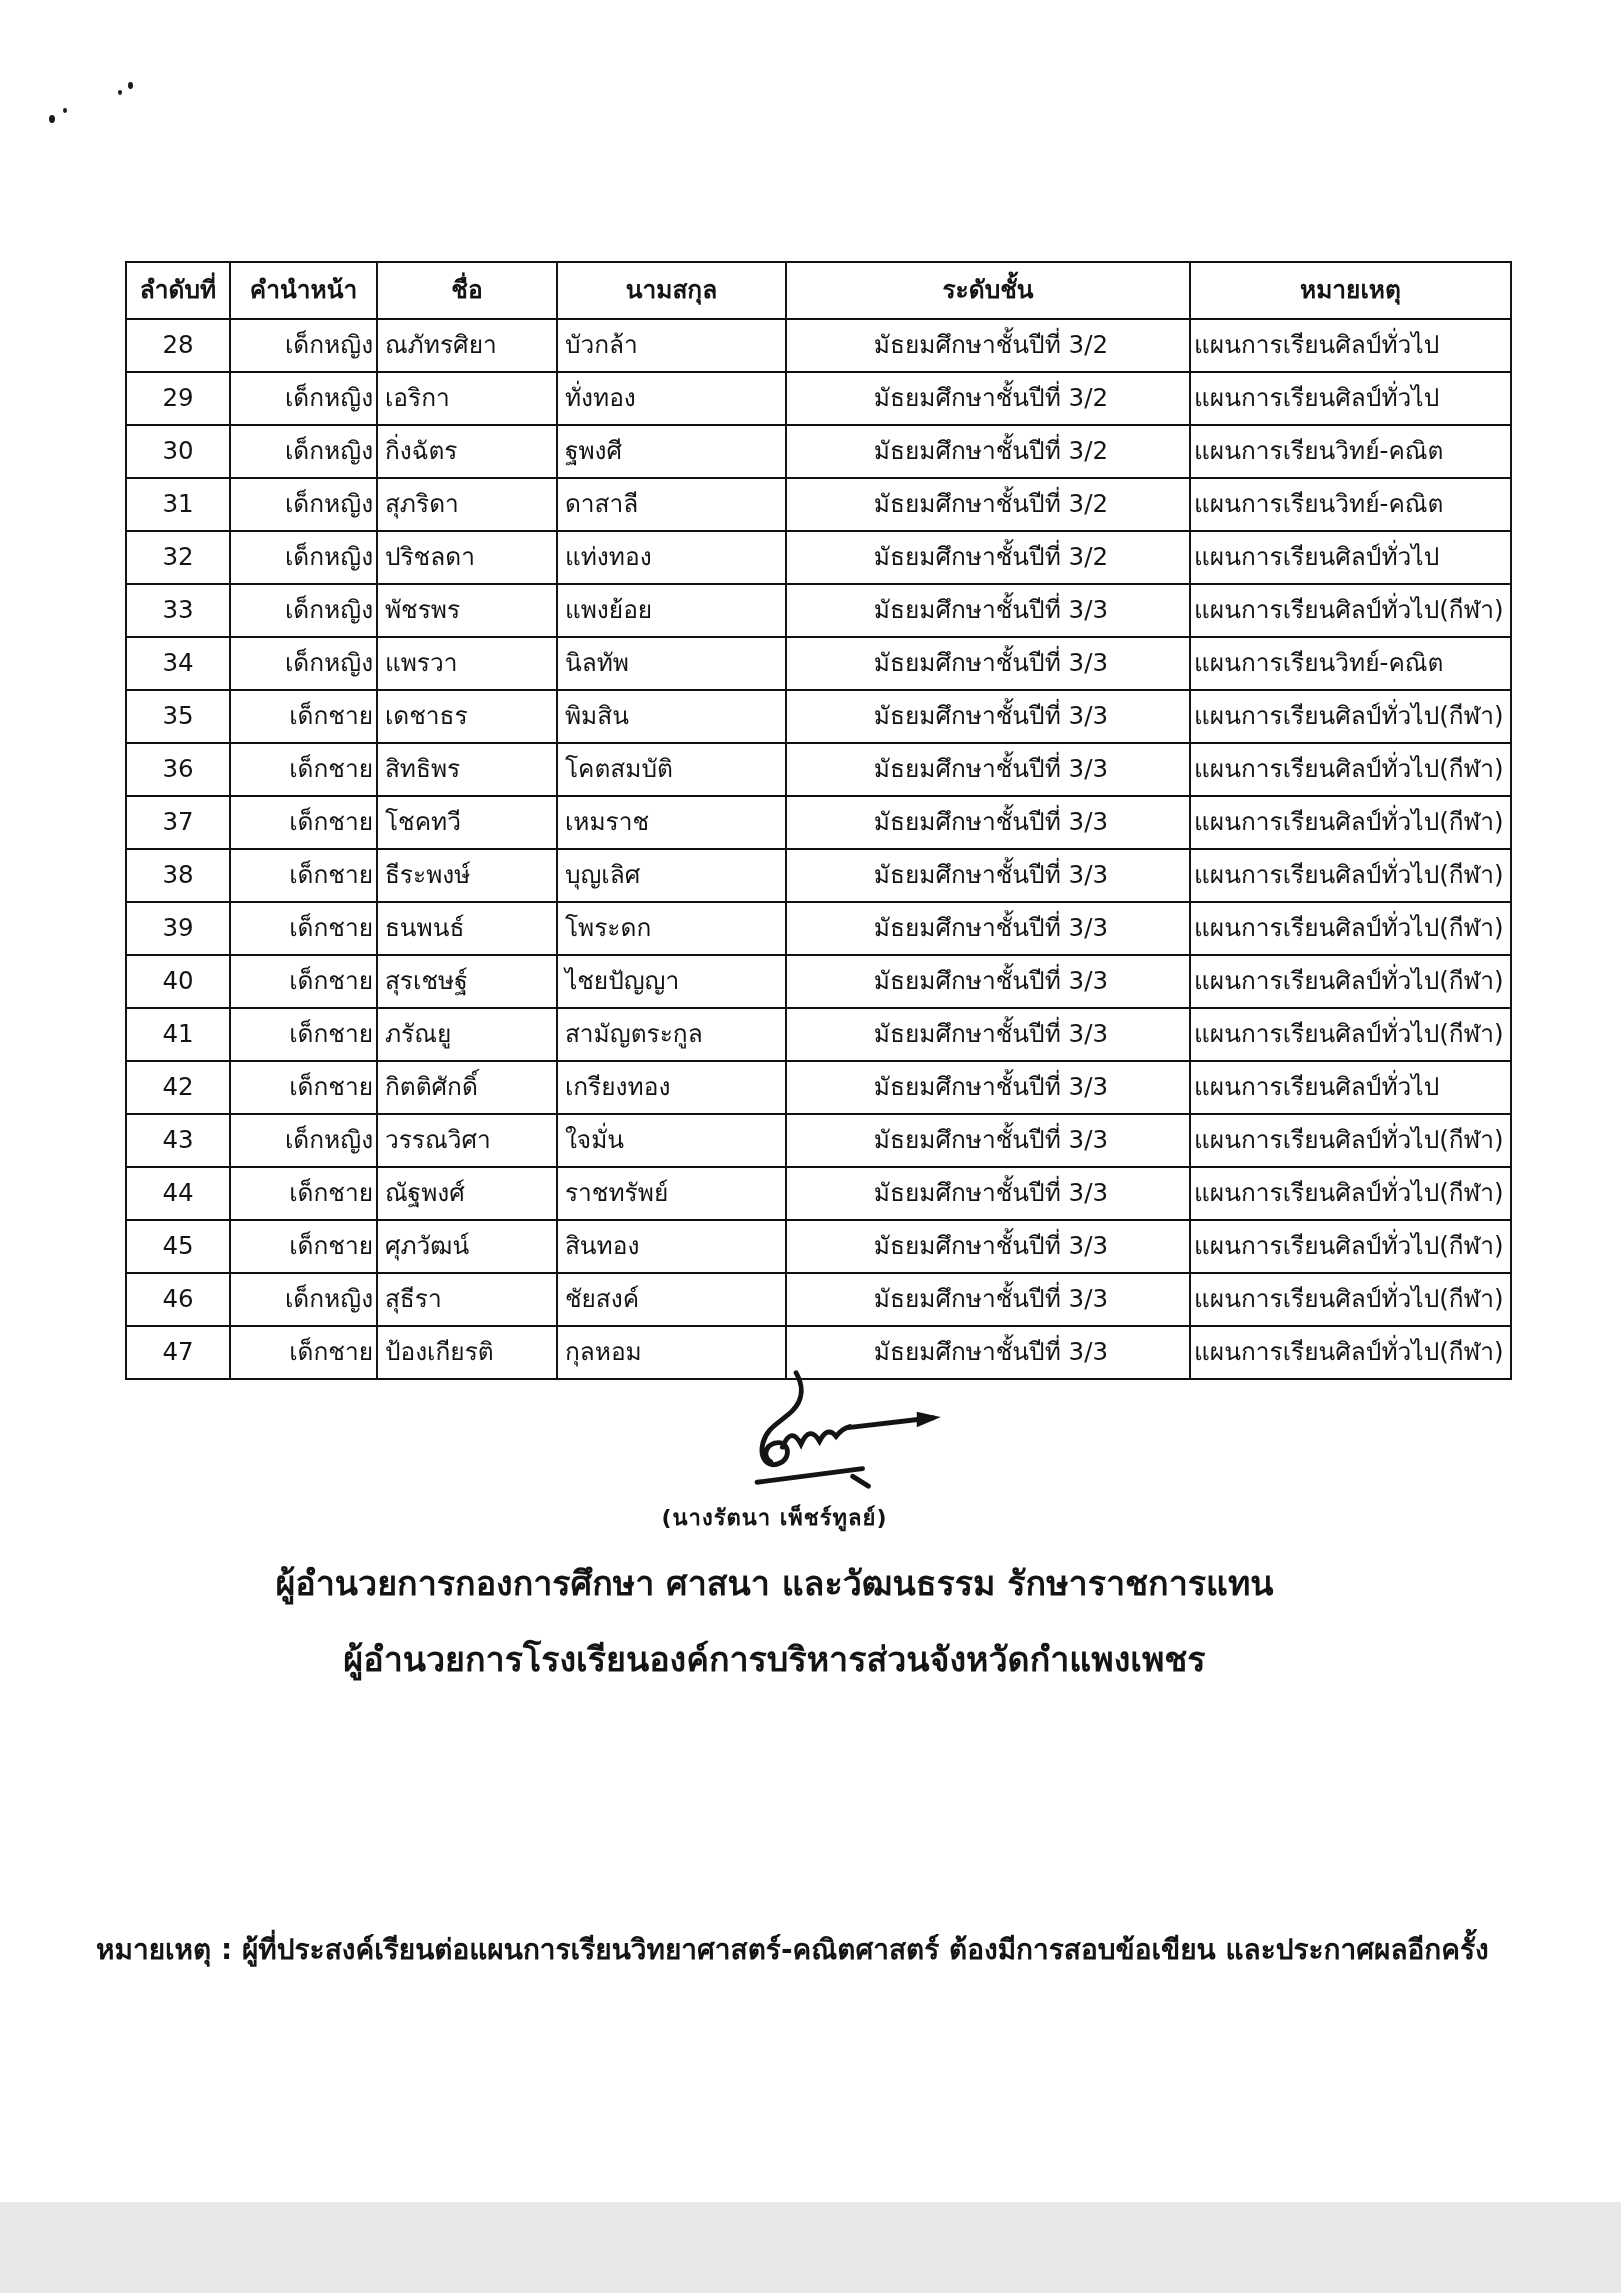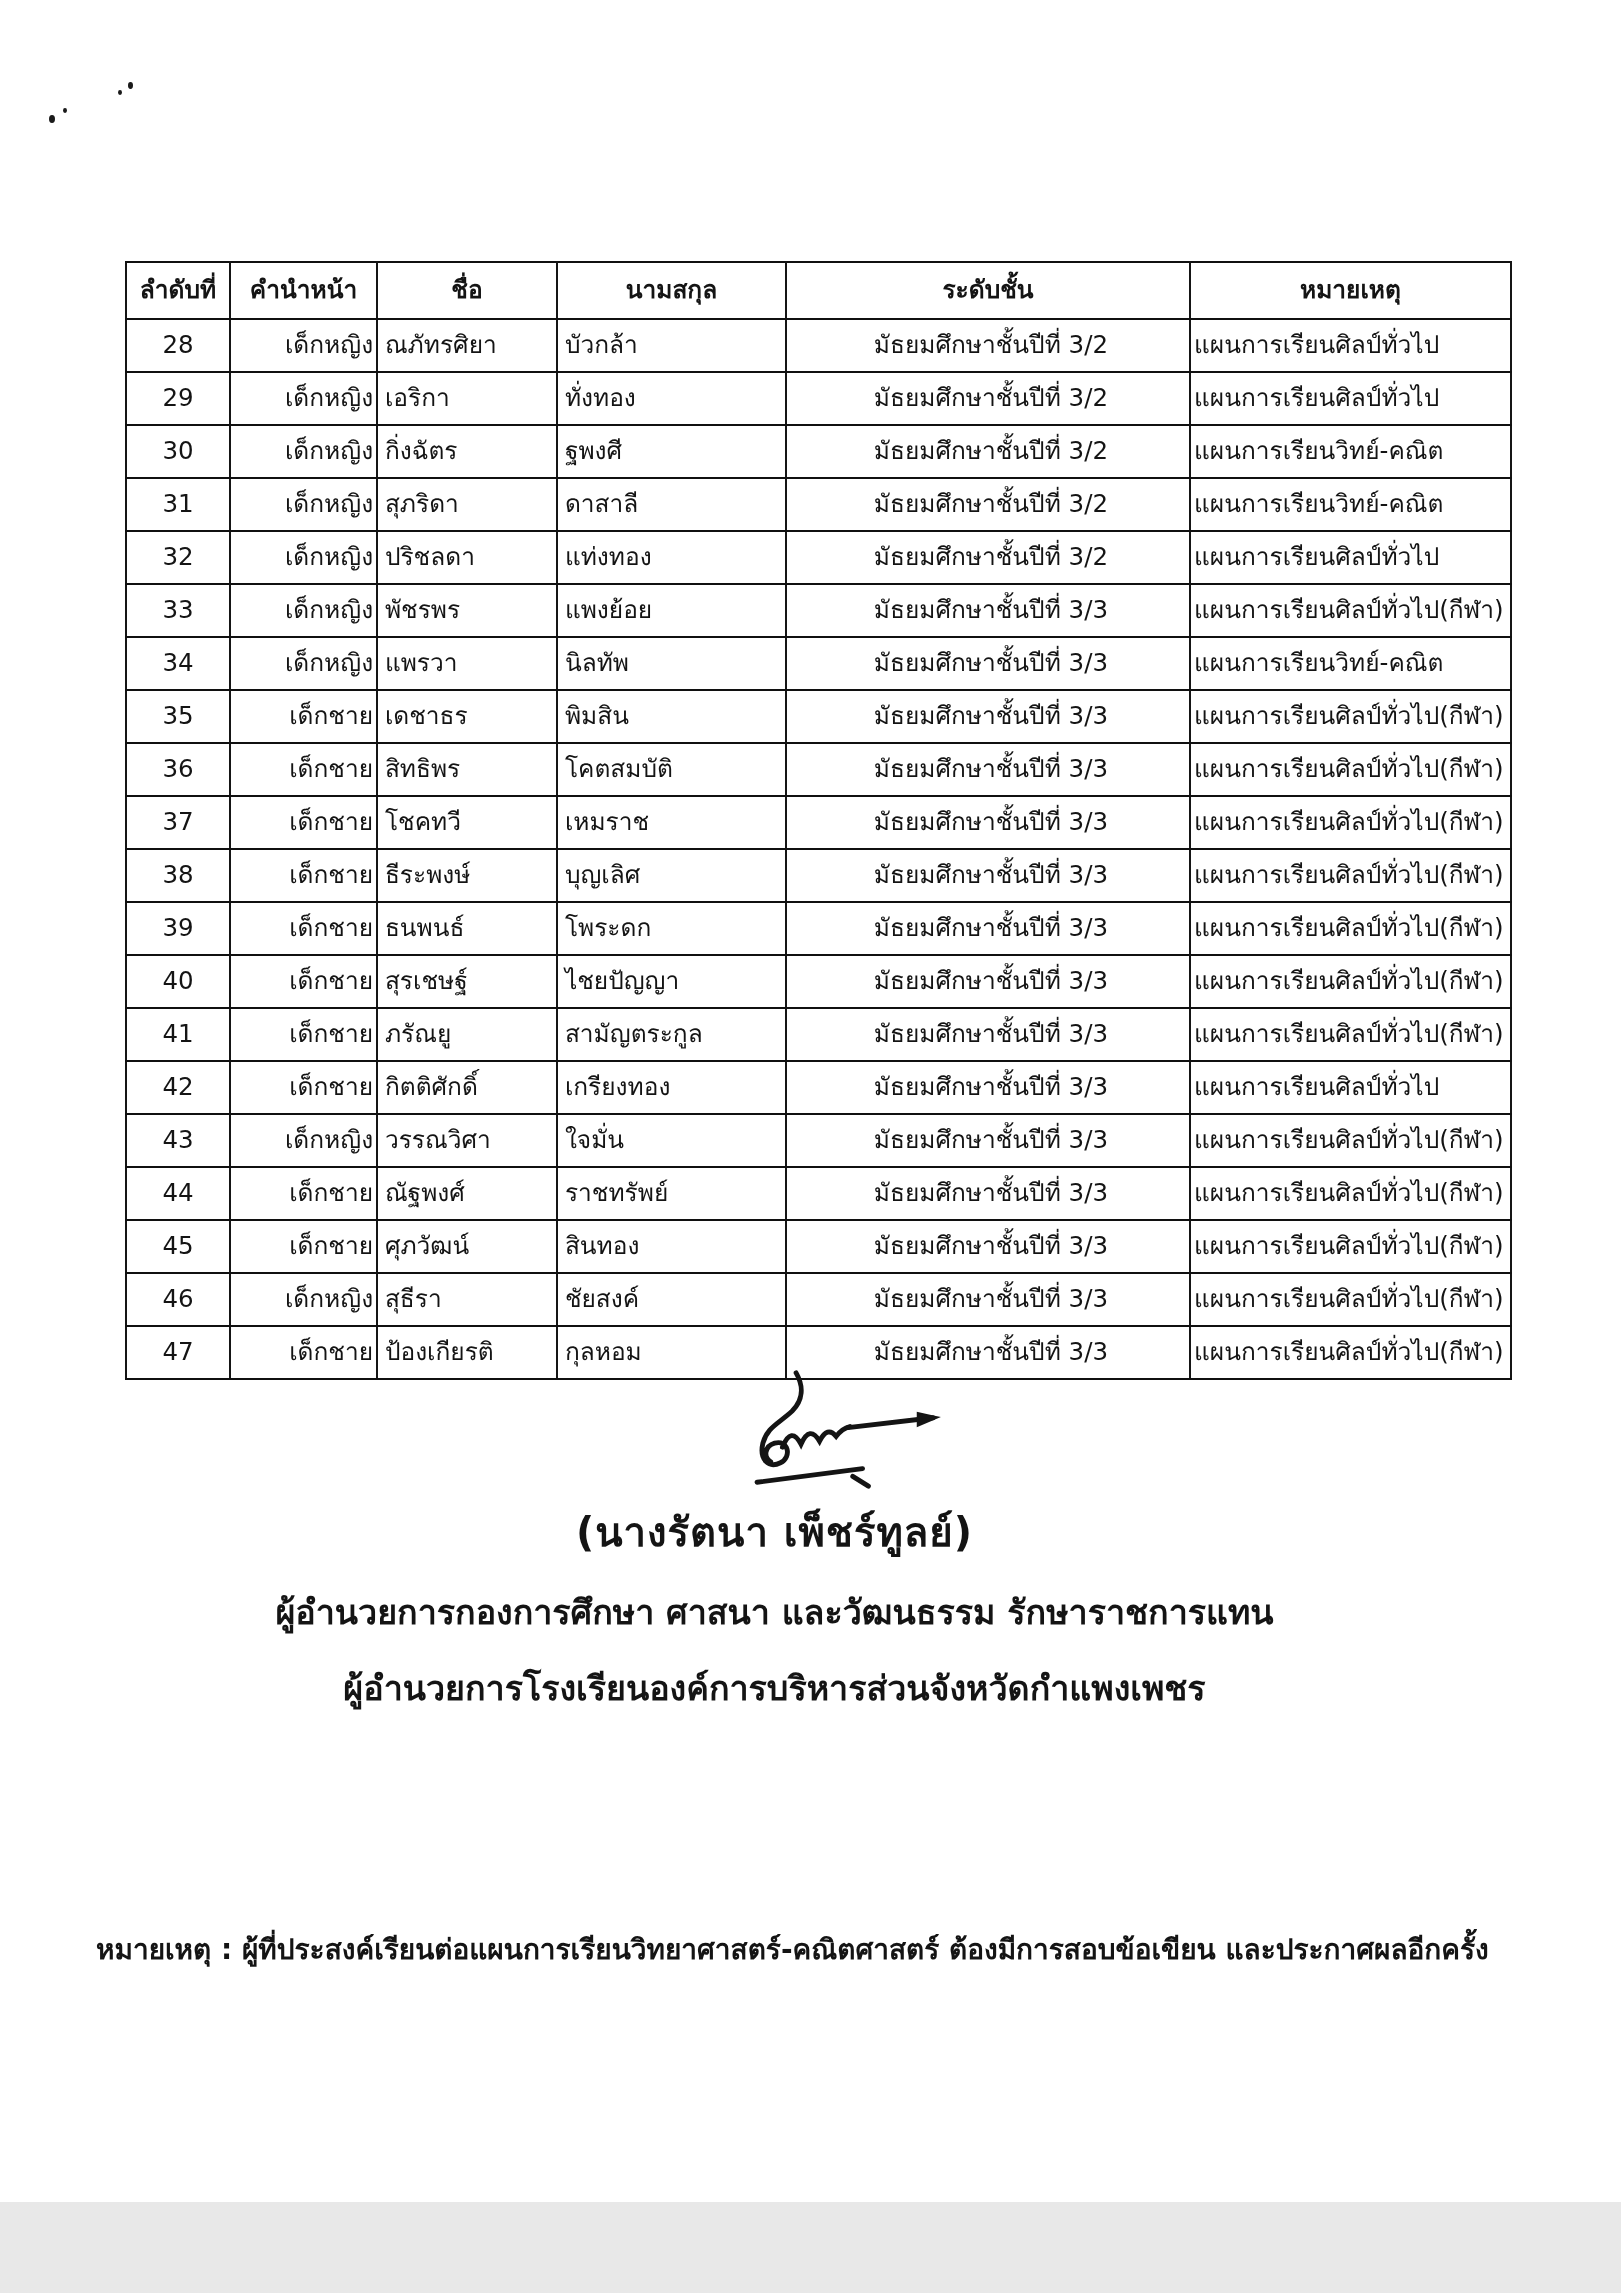--- a/index.html
+++ b/index.html
@@ -46,21 +46,21 @@
   .c-grade{text-align:center;padding-left:6.9px;}
   .c-note{text-align:left;padding-left:3px;}
 
   .sig-block{
     position:absolute;left:245px;top:1367px;width:1059px;
     text-align:center;
   }
   .sig-svg{display:block;margin:0 auto;margin-left:461px;}
   .sig-name{
     margin-top:5.9px;
-    font-size:40px;font-weight:bold;letter-spacing:1px;
+    font-size:22px;font-weight:bold;letter-spacing:1px;
   }
   .sig-title{
     margin-top:21.6px;
     font-size:34px;font-weight:bold;
   }
   .footnote{
     position:absolute;left:96px;top:1927px;width:1451px;
     font-size:28px;font-weight:bold;
     white-space:nowrap;
   }

